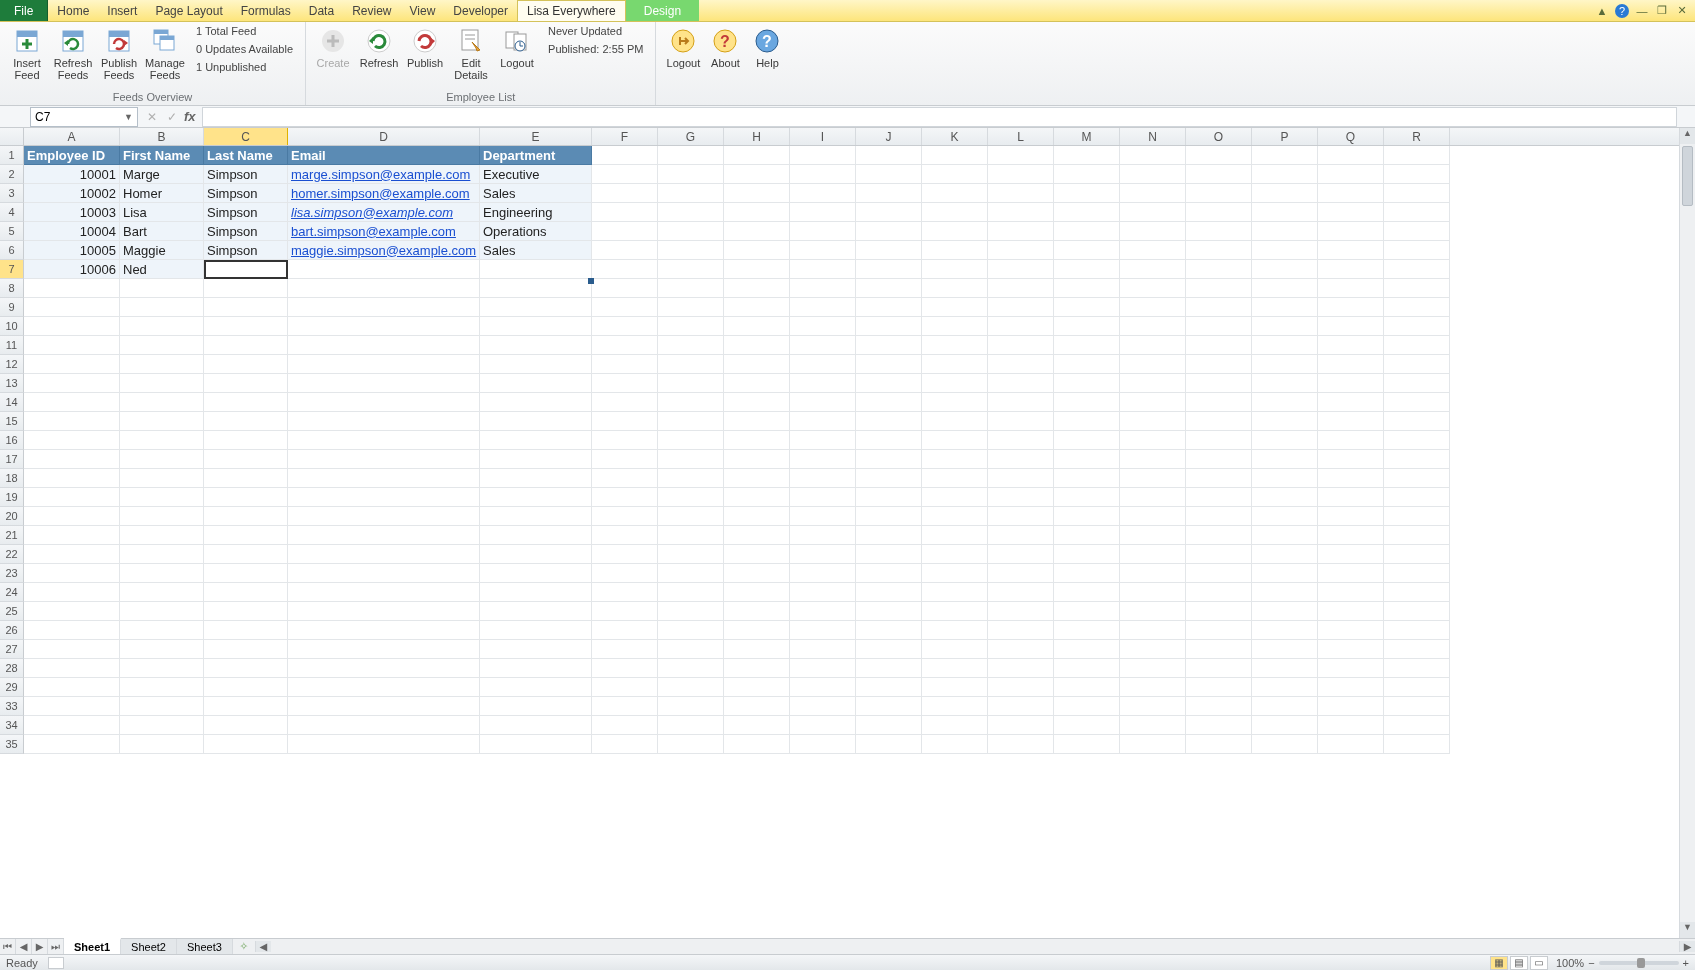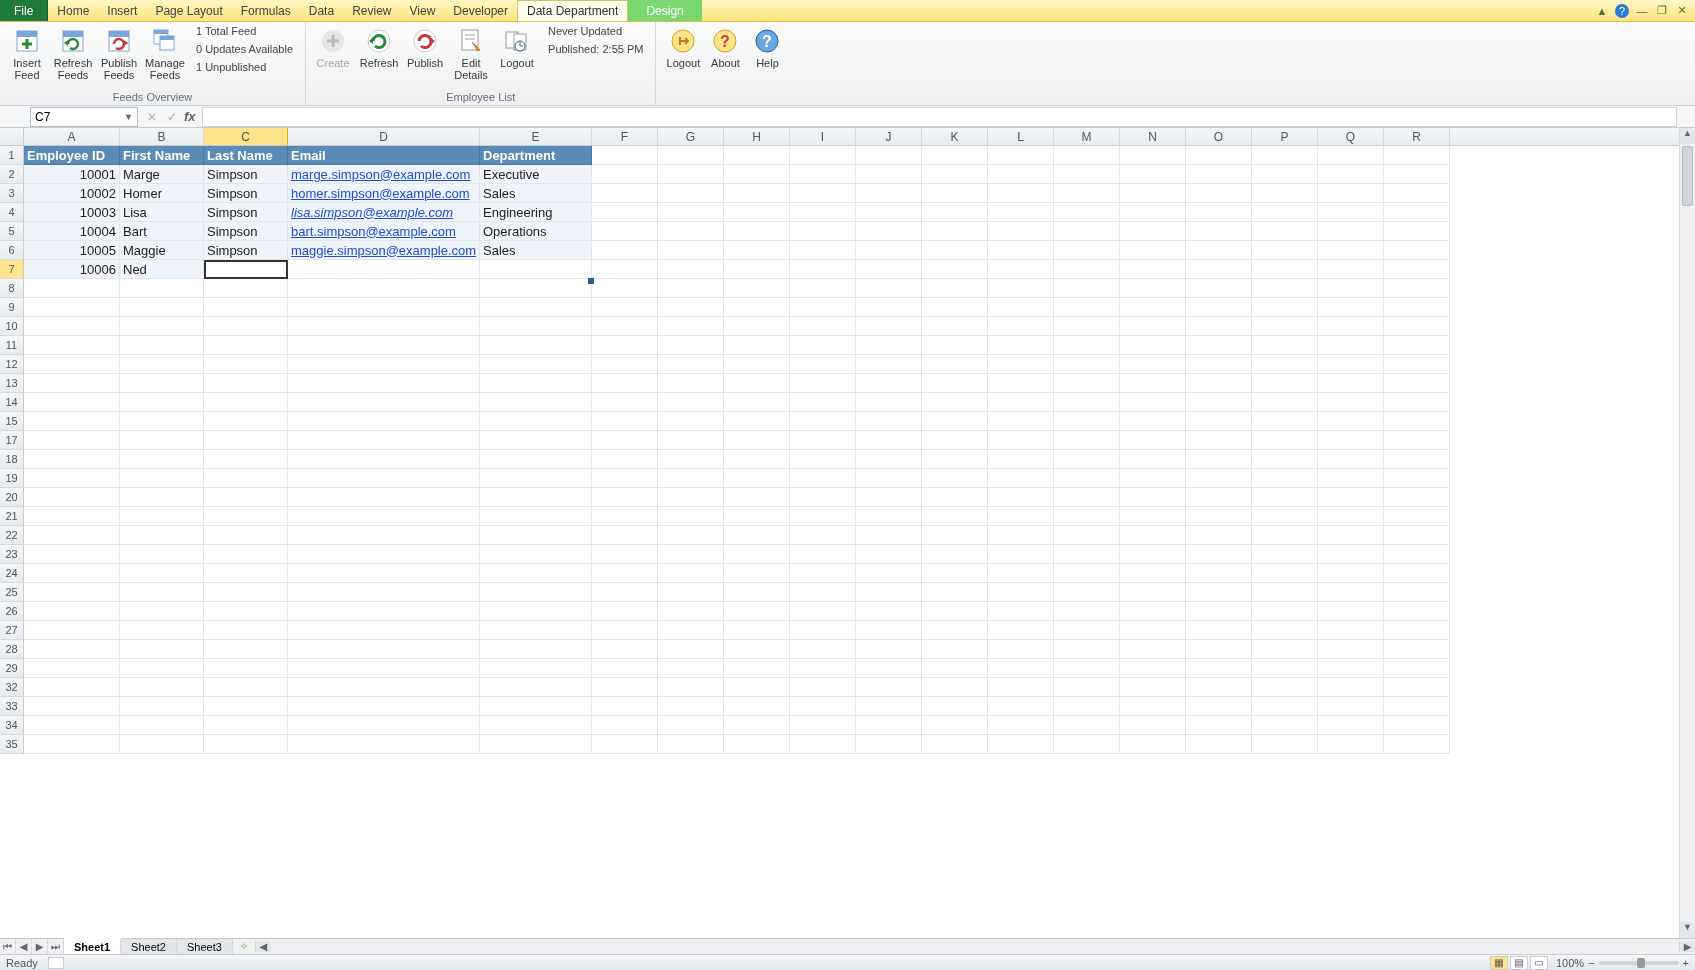--- a/index.html
+++ b/index.html
@@ -136,21 +136,21 @@
 
 
 svg { display:block; }
 </style>
 </head>
 <body>
 
 <div class="ribbon-tabs">
   <div class="tab file">File</div>
 
-  <div id="std-tabs" style="display:contents"><div class="tab">Home</div><div class="tab">Insert</div><div class="tab">Page Layout</div><div class="tab">Formulas</div><div class="tab">Data</div><div class="tab">Review</div><div class="tab">View</div><div class="tab">Developer</div><div class="tab active">Data Department</div></div>
+  <div id="std-tabs" style="display:contents"><div class="tab">Home</div><div class="tab">Insert</div><div class="tab">Page Layout</div><div class="tab">Formulas</div><div class="tab">Data</div><div class="tab">Review</div><div class="tab">View</div><div class="tab">Developer</div><div class="tab active">Lisa Everywhere</div></div>
   <div class="tab context">Design</div>
   <div class="spacer"></div>
   <div class="winctl">
     <span>▲</span>
     <span style="background:#2a7ad4;color:#fff;border-radius:50%;">?</span>
     <span>—</span>
     <span>❐</span>
     <span>✕</span>
   </div>
 </div>
@@ -638,20 +638,41 @@
         <div class="cell" style="width: 66px;"></div>
         <div class="cell" style="width: 66px;"></div>
         <div class="cell" style="width: 66px;"></div>
         <div class="cell" style="width: 66px;"></div>
         <div class="cell" style="width: 66px;"></div>
         <div class="cell" style="width: 66px;"></div>
         <div class="cell" style="width: 66px;"></div>
         <div class="cell" style="width: 66px;"></div>
       </div>
       <div class="row">
+        <div class="rh">16</div>
+        <div class="cell" style="width: 96px;"></div>
+        <div class="cell" style="width: 84px;"></div>
+        <div class="cell" style="width: 84px;"></div>
+        <div class="cell" style="width: 192px;"></div>
+        <div class="cell" style="width: 112px;"></div>
+        <div class="cell" style="width: 66px;"></div>
+        <div class="cell" style="width: 66px;"></div>
+        <div class="cell" style="width: 66px;"></div>
+        <div class="cell" style="width: 66px;"></div>
+        <div class="cell" style="width: 66px;"></div>
+        <div class="cell" style="width: 66px;"></div>
+        <div class="cell" style="width: 66px;"></div>
+        <div class="cell" style="width: 66px;"></div>
+        <div class="cell" style="width: 66px;"></div>
+        <div class="cell" style="width: 66px;"></div>
+        <div class="cell" style="width: 66px;"></div>
+        <div class="cell" style="width: 66px;"></div>
+        <div class="cell" style="width: 66px;"></div>
+      </div>
+      <div class="row">
         <div class="rh">17</div>
         <div class="cell" style="width: 96px;"></div>
         <div class="cell" style="width: 84px;"></div>
         <div class="cell" style="width: 84px;"></div>
         <div class="cell" style="width: 192px;"></div>
         <div class="cell" style="width: 112px;"></div>
         <div class="cell" style="width: 66px;"></div>
         <div class="cell" style="width: 66px;"></div>
         <div class="cell" style="width: 66px;"></div>
         <div class="cell" style="width: 66px;"></div>
@@ -891,41 +912,20 @@
         <div class="cell" style="width: 66px;"></div>
         <div class="cell" style="width: 66px;"></div>
         <div class="cell" style="width: 66px;"></div>
         <div class="cell" style="width: 66px;"></div>
         <div class="cell" style="width: 66px;"></div>
         <div class="cell" style="width: 66px;"></div>
         <div class="cell" style="width: 66px;"></div>
       </div>
       <div class="row">
         <div class="rh">29</div>
-        <div class="cell" style="width: 96px;"></div>
-        <div class="cell" style="width: 84px;"></div>
-        <div class="cell" style="width: 84px;"></div>
-        <div class="cell" style="width: 192px;"></div>
-        <div class="cell" style="width: 112px;"></div>
-        <div class="cell" style="width: 66px;"></div>
-        <div class="cell" style="width: 66px;"></div>
-        <div class="cell" style="width: 66px;"></div>
-        <div class="cell" style="width: 66px;"></div>
-        <div class="cell" style="width: 66px;"></div>
-        <div class="cell" style="width: 66px;"></div>
-        <div class="cell" style="width: 66px;"></div>
-        <div class="cell" style="width: 66px;"></div>
-        <div class="cell" style="width: 66px;"></div>
-        <div class="cell" style="width: 66px;"></div>
-        <div class="cell" style="width: 66px;"></div>
-        <div class="cell" style="width: 66px;"></div>
-        <div class="cell" style="width: 66px;"></div>
-      </div>
-      <div class="row">
-        <div class="rh">32</div>
         <div class="cell" style="width: 96px;"></div>
         <div class="cell" style="width: 84px;"></div>
         <div class="cell" style="width: 84px;"></div>
         <div class="cell" style="width: 192px;"></div>
         <div class="cell" style="width: 112px;"></div>
         <div class="cell" style="width: 66px;"></div>
         <div class="cell" style="width: 66px;"></div>
         <div class="cell" style="width: 66px;"></div>
         <div class="cell" style="width: 66px;"></div>
         <div class="cell" style="width: 66px;"></div>

